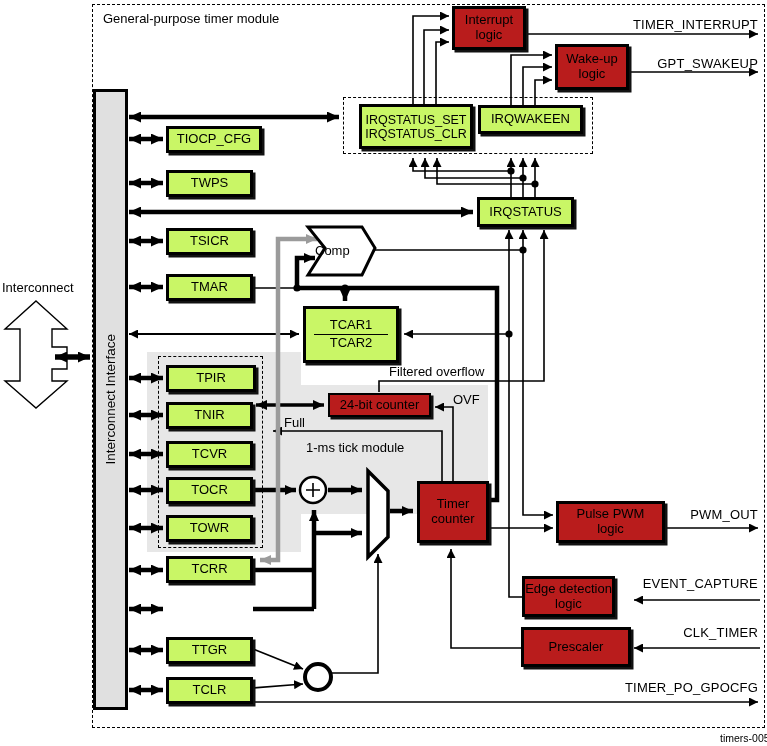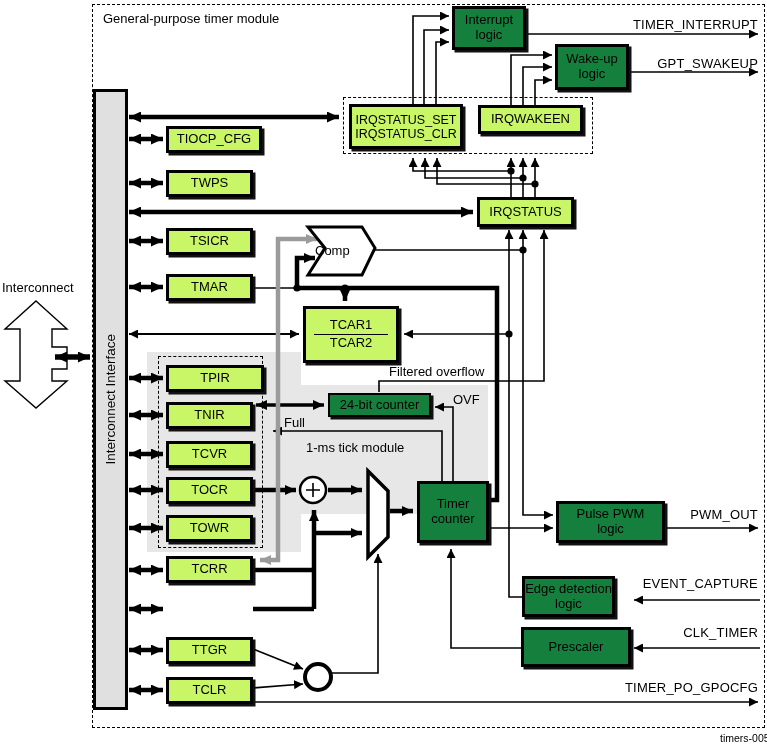--- a/index.html
+++ b/index.html
@@ -4,21 +4,21 @@
 <style>
   html,body{margin:0;padding:0;background:#fff;}
   #stage{position:relative;width:767px;height:746px;background:#fff;overflow:hidden;
          font-family:"Liberation Sans", sans-serif;color:#000;}
   .shade{position:absolute;background:#e7e7e7;z-index:0;}
   .dashed{position:absolute;border:1.6px dashed #000;z-index:1;box-sizing:border-box;background:transparent;}
   #wires{position:absolute;left:0;top:0;z-index:2;}
   .box{position:absolute;z-index:3;box-sizing:border-box;display:flex;align-items:center;justify-content:center;
        text-align:center;font-size:13px;line-height:1.12;white-space:pre-line;}
   .reg{background:#c9f666;border:3px solid #000;box-shadow:2.5px 2.5px 0 #111;}
-  .blk{background:#15803d;border:3.5px solid #000;box-shadow:2.5px 2.5px 0 #111;}
+  .blk{background:#b91c1c;border:3.5px solid #000;box-shadow:2.5px 2.5px 0 #111;}
   .lbl{position:absolute;z-index:4;font-size:13px;white-space:nowrap;}
   .outlbl{position:absolute;z-index:4;font-size:13px;right:9px;text-align:right;letter-spacing:.2px;white-space:nowrap;}
   #interface-bar{background:#e0e0e0;border:3px solid #000;}
   .vtext{writing-mode:vertical-rl;transform:rotate(180deg);font-size:13.5px;}
   #tcar-stack{padding:8px;flex-direction:column;}
   .tcar-cell{width:100%;height:25.5px;display:flex;align-items:center;justify-content:center;}
   .tcar-divider{width:100%;height:3px;background:#000;}
   #reg-setclr{font-size:12.5px;}
   #footnote{font-size:10.5px;}
 </style>
@@ -141,36 +141,36 @@
   </svg>
 
   <div class="box" id="interface-bar" style="left:93px;top:89px;width:35px;height:621px;">
     <span class="vtext">Interconnect Interface</span>
   </div>
 
   <div class="box reg" style="left:166px;top:126px;width:96px;height:27px;">TIOCP_CFG</div>
   <div class="box reg" style="left:166px;top:170px;width:87px;height:27px;">TWPS</div>
   <div class="box reg" style="left:166px;top:228px;width:87px;height:27px;">TSICR</div>
   <div class="box reg" style="left:166px;top:274px;width:87px;height:27px;">TMAR</div>
-  <div class="box reg" style="left:166px;top:365px;width:98px;height:27px;">TPIR</div>
+  <div class="box reg" style="left:166px;top:365px;width:90px;height:27px;">TPIR</div>
   <div class="box reg" style="left:166px;top:402px;width:87px;height:27px;">TNIR</div>
   <div class="box reg" style="left:166px;top:441px;width:87px;height:27px;">TCVR</div>
   <div class="box reg" style="left:166px;top:477px;width:87px;height:27px;">TOCR</div>
   <div class="box reg" style="left:166px;top:515px;width:87px;height:27px;">TOWR</div>
   <div class="box reg" style="left:166px;top:556px;width:87px;height:27px;">TCRR</div>
   <div class="box reg" style="left:166px;top:637px;width:87px;height:27px;">TTGR</div>
   <div class="box reg" style="left:166px;top:677px;width:87px;height:27px;">TCLR</div>
 
   <div class="box reg" id="tcar-stack" style="left:303px;top:306px;width:96px;height:57px;">
     <div class="tcar-cell">TCAR1</div>
     <div class="tcar-divider"></div>
     <div class="tcar-cell">TCAR2</div>
   </div>
 
-  <div class="box reg" id="reg-setclr" style="left:349px;top:104px;width:114px;height:45px;">IRQSTATUS_SET
+  <div class="box reg" id="reg-setclr" style="left:359px;top:104px;width:114px;height:45px;">IRQSTATUS_SET
 IRQSTATUS_CLR</div>
   <div class="box reg" style="left:478px;top:105px;width:105px;height:29px;">IRQWAKEEN</div>
   <div class="box reg" style="left:477px;top:197px;width:97px;height:30px;">IRQSTATUS</div>
 
   <div class="box blk" style="left:452px;top:6px;width:74px;height:44px;">Interrupt
 logic</div>
   <div class="box blk" style="left:555px;top:44px;width:74px;height:46px;">Wake-up
 logic</div>
   <div class="box blk" style="left:328px;top:393px;width:103px;height:24px;border-width:2px;">24-bit counter</div>
   <div class="box blk" style="left:417px;top:481px;width:72px;height:62px;">Timer

